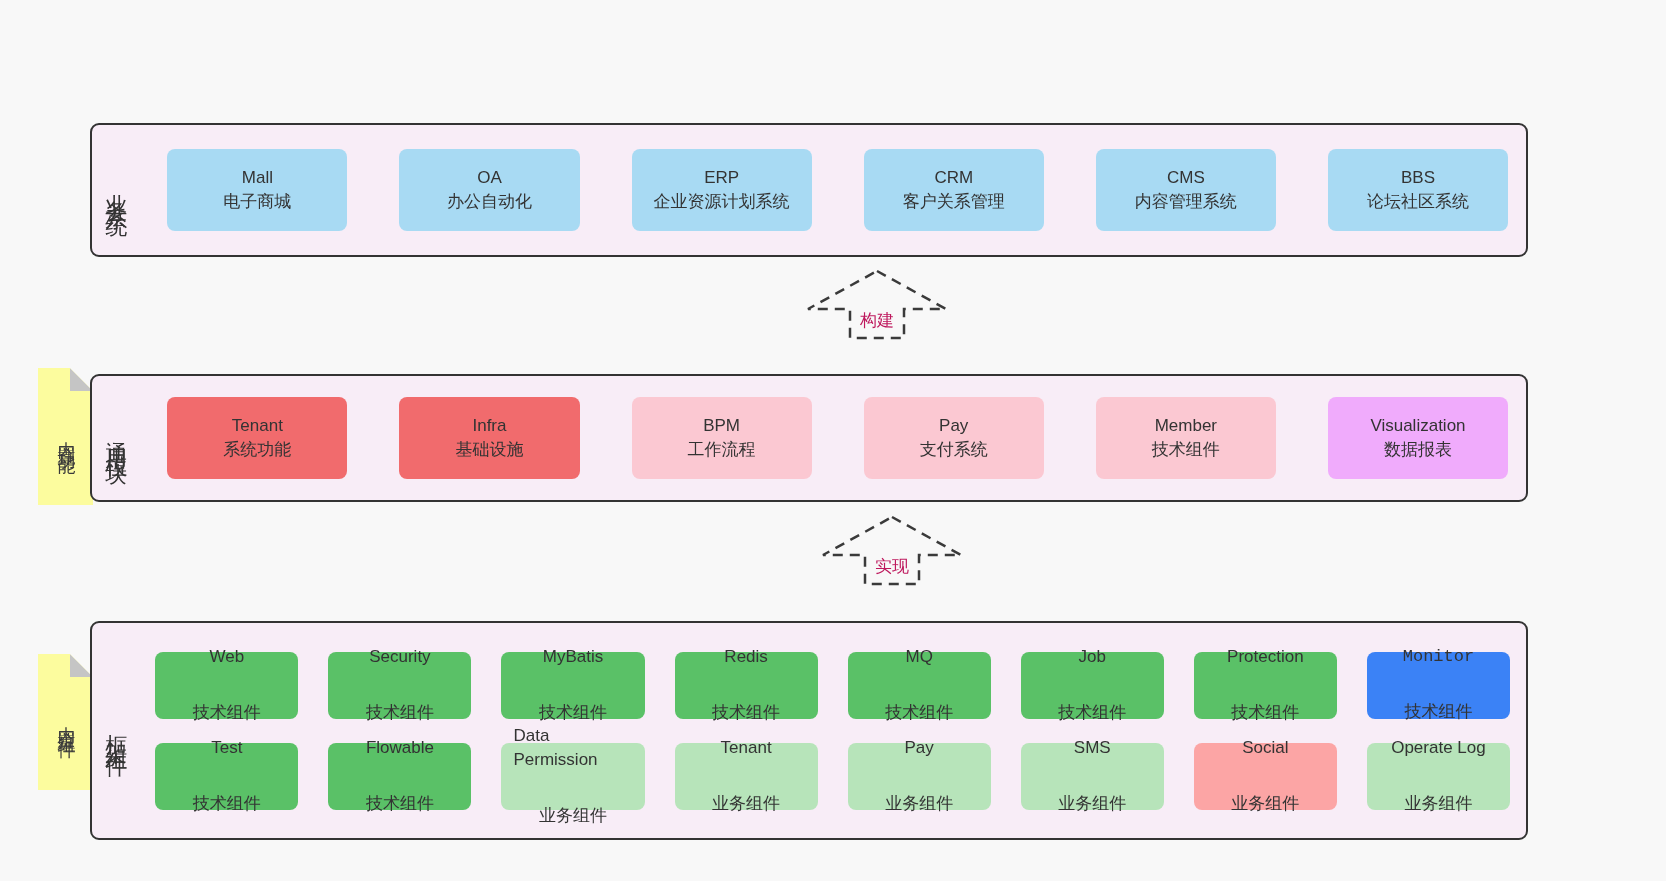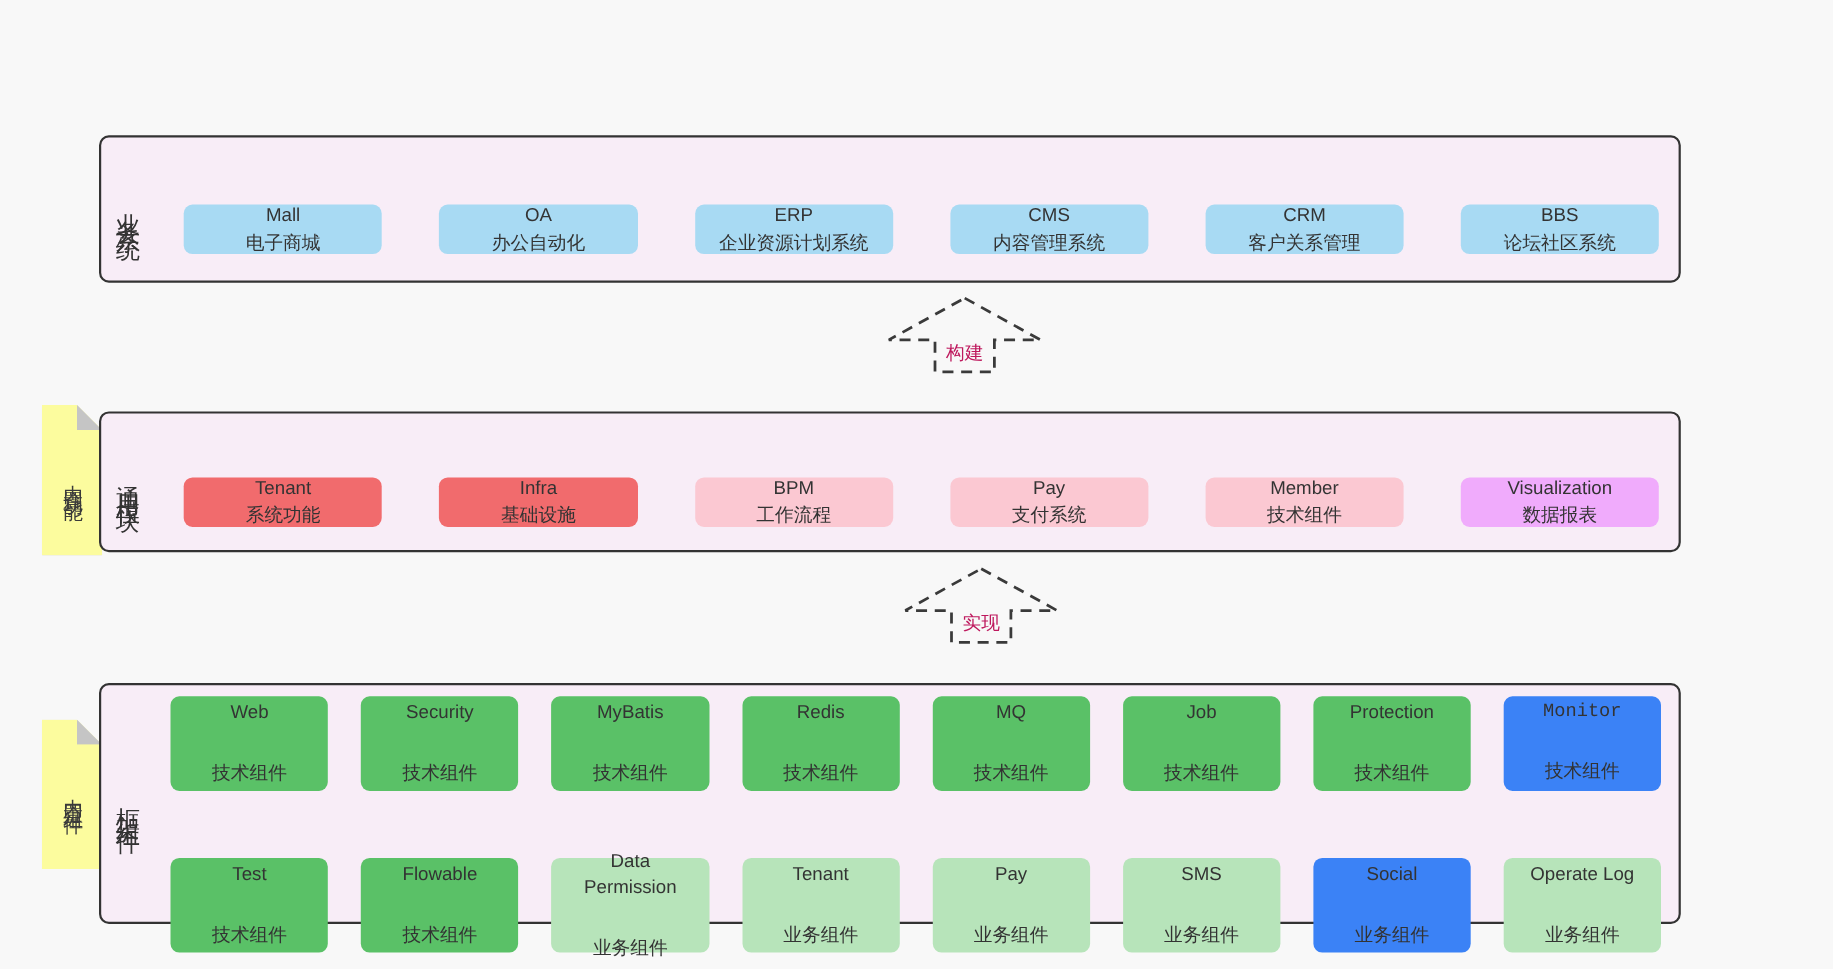--- a/index.html
+++ b/index.html
@@ -23,25 +23,25 @@
   }
   
   .boxes-row{
     flex:1;display:flex;gap:52px;margin-left:38px;margin-right:18px;height:82px;
   }
   .boxes-row .box{flex:1;}
   .boxes-grid{
     flex:1;display:grid;grid-template-columns:repeat(8,1fr);
     gap:24px 30px;margin-left:26px;margin-right:16px;
   }
-  .boxes-grid .box{height:86px;padding:0 12px;gap:31px;}
+  .boxes-grid .box{height:67px;padding:0 12px;gap:31px;}
   .box{
     border-radius:8px;display:flex;flex-direction:column;
-    align-items:center;justify-content:center;text-align:center;
-    font-size:17px;line-height:1.42;color:#333;box-sizing:border-box;margin-top:37px;
+    align-items:center;justify-content:center;text-align:left;
+    font-size:17px;line-height:1.42;color:#333;box-sizing:border-box;
   }
   .c-blue{background:#a8daf3;}
   .c-red{background:#f16b6d;}
   .c-pink{background:#fbc8d2;}
   .c-green{background:#5ac167;}
   .c-lightgreen{background:#b7e4ba;}
   
   .tag{
     position:absolute;left:38px;width:55px;background:#fcfc9e;
     clip-path:polygon(0 0,calc(100% - 23px) 0,100% 23px,100% 100%,0 100%);
@@ -92,26 +92,26 @@
         </div>
         <div class="box c-blue" style="background: rgb(168, 218, 243);">
           <div>OA</div>
           <div>办公自动化</div>
         </div>
         <div class="box c-blue" style="background: rgb(168, 218, 243);">
           <div>ERP</div>
           <div>企业资源计划系统</div>
         </div>
         <div class="box c-blue" style="background: rgb(168, 218, 243);">
+          <div>CRM</div>
+          <div>客户关系管理</div>
+        </div>
+        <div class="box c-blue" style="background: rgb(168, 218, 243);">
           <div>CMS</div>
           <div>内容管理系统</div>
-        </div>
-        <div class="box c-blue" style="background: rgb(168, 218, 243);">
-          <div>CRM</div>
-          <div>客户关系管理</div>
         </div>
         <div class="box c-blue" style="background: rgb(168, 218, 243);">
           <div>BBS</div>
           <div>论坛社区系统</div>
         </div>
       </div>
   </section>
 
   <div class="arrow arrow-build">
     <svg viewBox="0 0 144 72">
@@ -211,21 +211,21 @@
           <div>业务组件</div>
         </div>
         <div class="box c-lightgreen" style="background: rgb(183, 228, 186);">
           <div>Pay</div>
           <div>业务组件</div>
         </div>
         <div class="box c-lightgreen" style="background: rgb(183, 228, 186);">
           <div>SMS</div>
           <div>业务组件</div>
         </div>
-        <div class="box c-lightgreen" style="background: #3b82f6;">
+        <div class="box c-lightgreen" style="background: #fca5a5;">
           <div>Social</div>
           <div>业务组件</div>
         </div>
         <div class="box c-lightgreen" style="background: rgb(183, 228, 186);">
           <div>Operate Log</div>
           <div>业务组件</div>
         </div>
       </div>
   </section>
 

